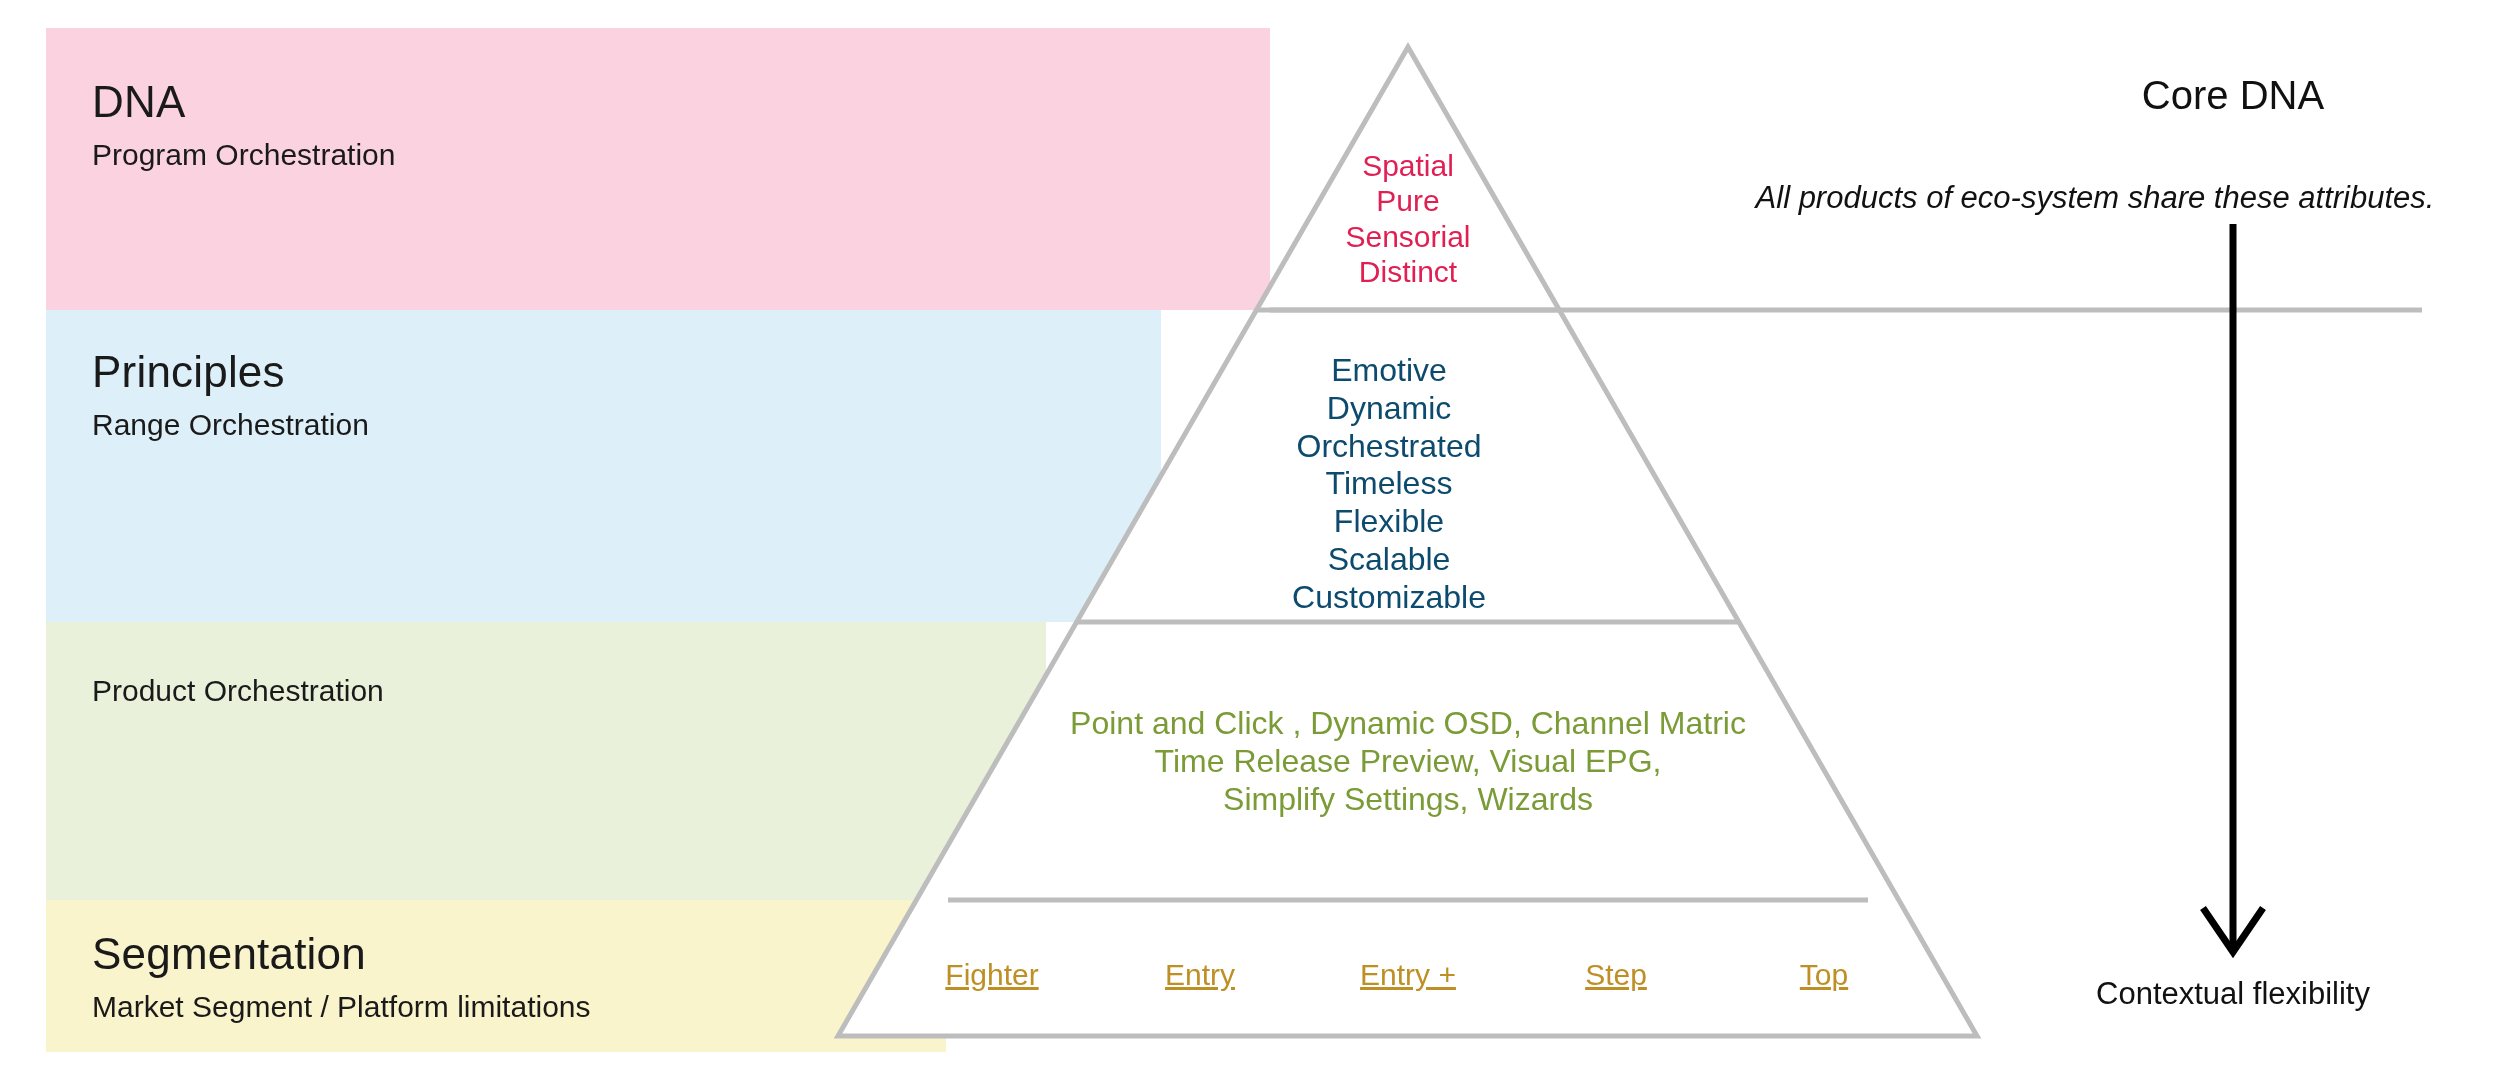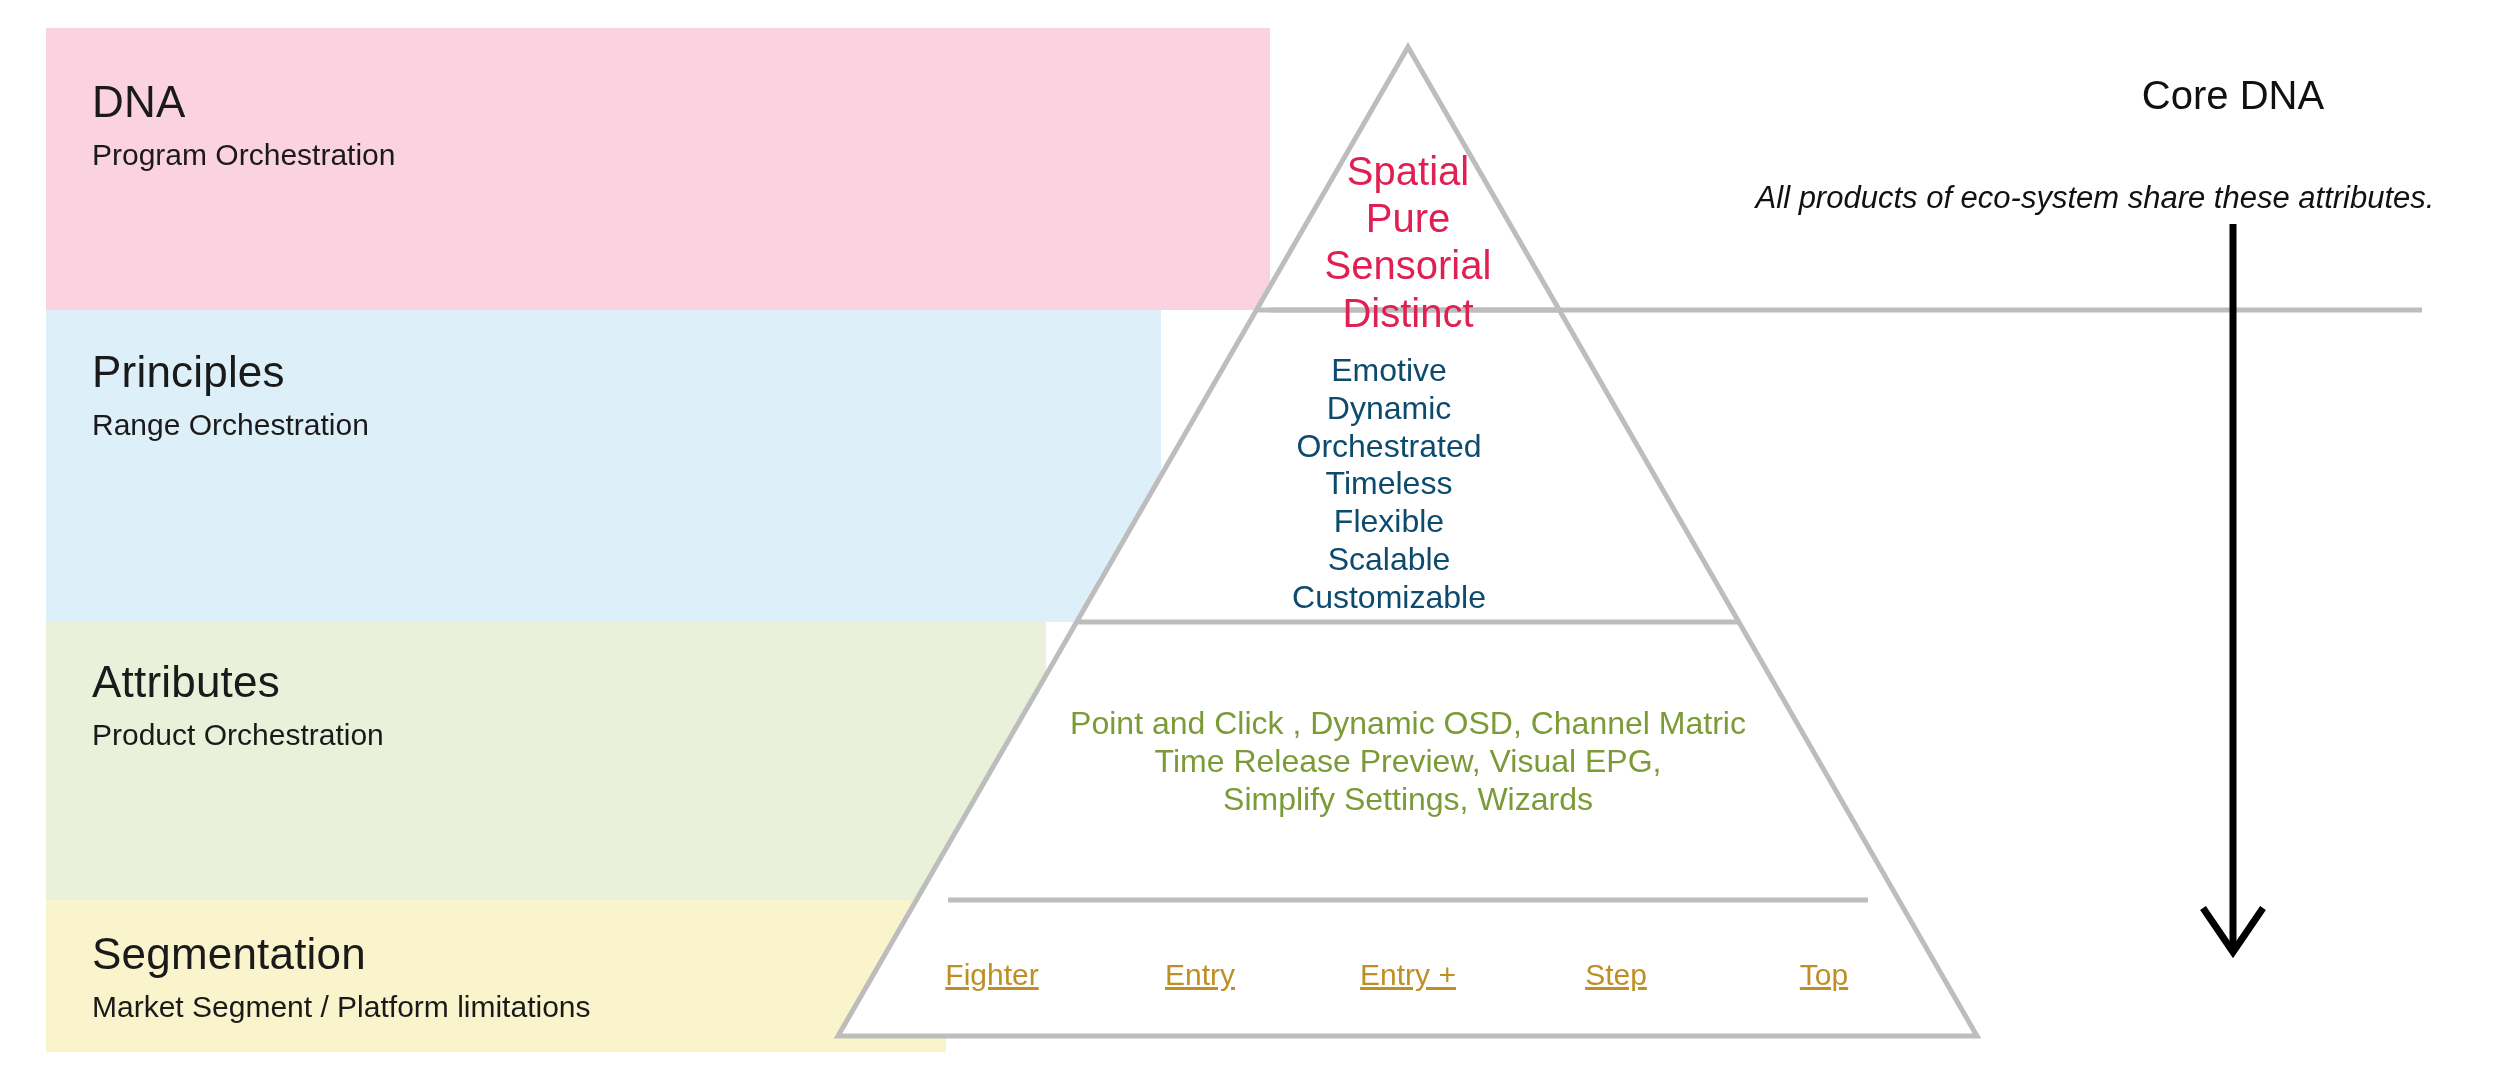--- a/index.html
+++ b/index.html
@@ -66,21 +66,21 @@
 
   
   .tier-text {
     position: absolute;
     text-align: center;
     line-height: 1.18;
     white-space: pre;
   }
   .tier-dna {
     left: 1208px; top: 148px; width: 400px;
-    font-size: 40px;
+    font-size: 30px;
     color: #e01f52;
   }
   .tier-principles {
     left: 1149px; top: 352px; width: 480px;
     font-size: 32px;
     color: #0c4a6e;
   }
   .tier-attributes {
     left: 1008px; top: 705px; width: 800px;
     font-size: 32px;
@@ -146,21 +146,20 @@
     <div class="band-title">Principles</div>
     <div class="band-sub">Range Orchestration</div>
   </div>
 
   <div class="band-label" style="top:80px">
     <div class="band-title">DNA</div>
     <div class="band-sub">Program Orchestration</div>
   </div>
 
   <div class="band-label" style="top:660px">
-    <div class="band-title">Attributes</div>
     <div class="band-sub">Product Orchestration</div>
   </div>
 
   <div class="band-label" style="top:932px">
     <div class="band-title">Segmentation</div>
     <div class="band-sub">Market Segment / Platform limitations</div>
   </div>
 
   <svg id="pyramid-svg" viewBox="0 0 2515 1085">
 
@@ -198,14 +197,15 @@
   <div class="segment-row">
     <span class="segment-item">Fighter</span>
     <span class="segment-item">Entry</span>
     <span class="segment-item">Entry +</span>
     <span class="segment-item">Step</span>
     <span class="segment-item">Top</span>
   </div>
 
   <div class="right-title">Core DNA</div>
   <div class="right-note">All products of eco-system share these attributes.</div>
+  <div class="right-footer">Contextual flexibility</div>
 
 </div>
 
 </body></html>

